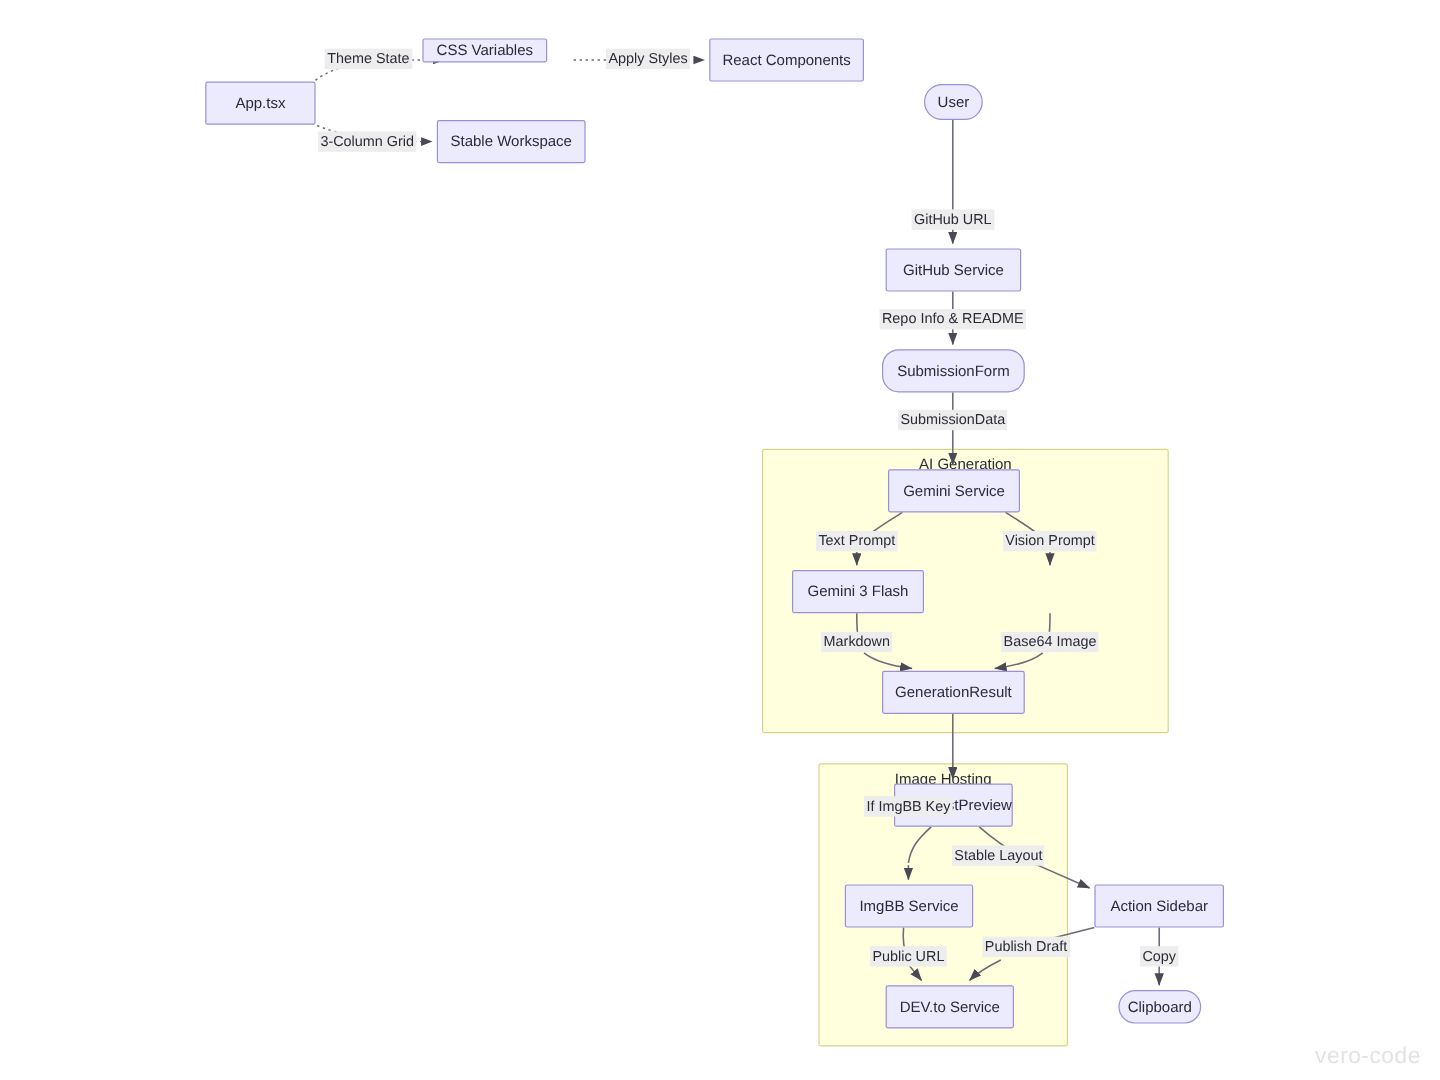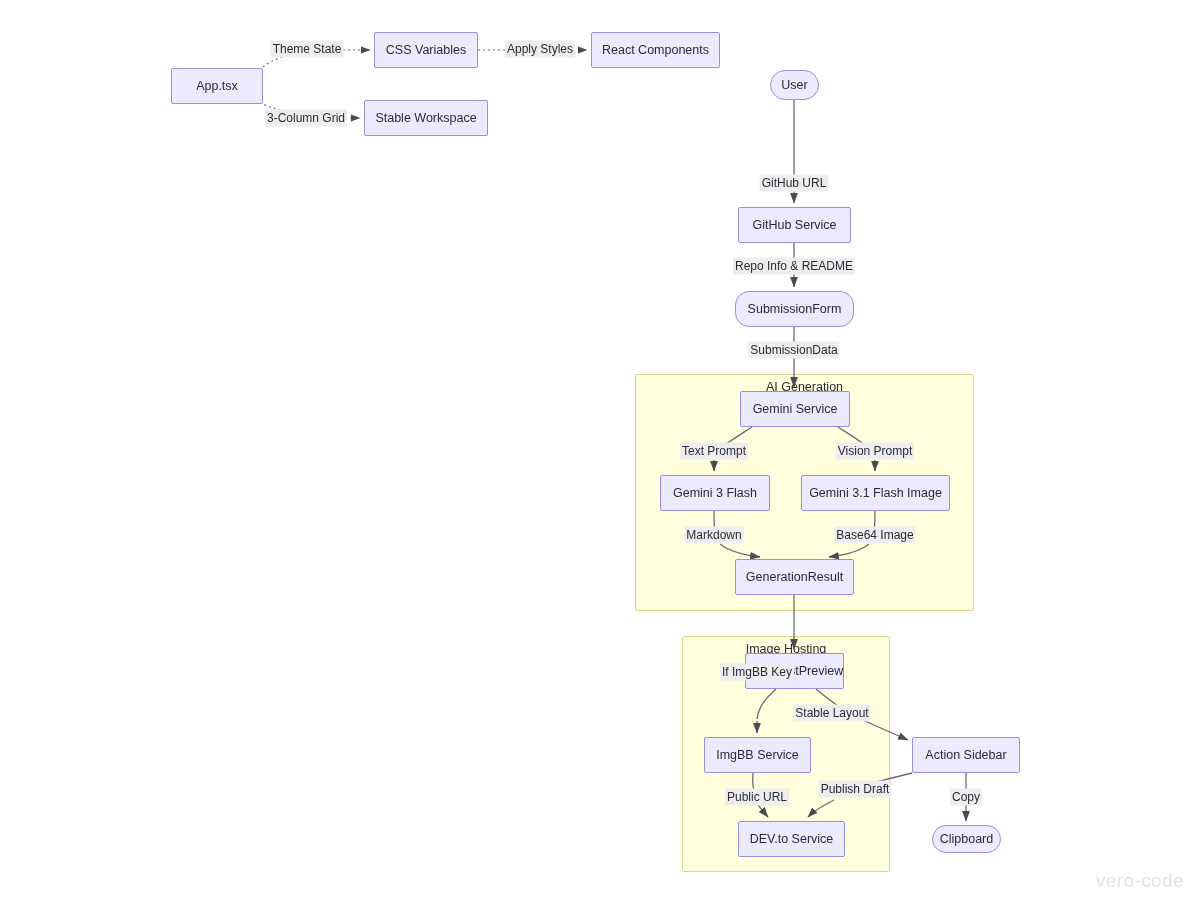--- a/index.html
+++ b/index.html
@@ -119,21 +119,21 @@
 
     <path d="M912,773 L876,782" stroke="#6b6b78" stroke-width="1.3" fill="none"></path>
     <path d="M834,800 C822,806 814,811 808,817" stroke="#6b6b78" stroke-width="1.3" fill="none" marker-end="url(#arrow)"></path>
 
     <path d="M966,773 L966,821" stroke="#6b6b78" stroke-width="1.3" fill="none" marker-end="url(#arrow)"></path>
   </svg>
 
   <div class="node" id="n-apptsx" style="left: 171px; top: 68px; width: 92px; height: 36px;">
       <span>App.tsx</span>
     </div>
-  <div class="node" id="n-cssvars" style="left: 374px; top: 32px; width: 104px; height: 36px;">
+  <div class="node" id="n-cssvars" style="left: 352px; top: 32px; width: 104px; height: 20px;">
       <span>CSS Variables</span>
     </div>
   <div class="node" id="n-reactcomp" style="left: 591px; top: 32px; width: 129px; height: 36px;">
       <span>React Components</span>
     </div>
   <div class="node" id="n-stablews" style="left: 364px; top: 100px; width: 124px; height: 36px;">
       <span>Stable Workspace</span>
     </div>
 
   <div class="node stadium" id="n-user" style="left: 770px; top: 70px; width: 49px; height: 30px;">
@@ -144,23 +144,20 @@
     </div>
   <div class="node" id="n-subform" style="left: 735px; top: 291px; width: 119px; height: 36px; border-radius: 14px;">
       <span>SubmissionForm</span>
     </div>
 
   <div class="node" id="n-gemini" style="left: 740px; top: 391px; width: 110px; height: 36px;">
       <span>Gemini Service</span>
     </div>
   <div class="node" id="n-gflash" style="left: 660px; top: 475px; width: 110px; height: 36px;">
       <span>Gemini 3 Flash</span>
-    </div>
-  <div class="node" id="n-gflashimg" style="left: 801px; top: 475px; width: 149px; height: 36px;">
-      <span>Gemini 3.1 Flash Image</span>
     </div>
   <div class="node" id="n-genresult" style="left: 735px; top: 559px; width: 119px; height: 36px;">
       <span>GenerationResult</span>
     </div>
 
   <div class="node" id="n-postpreview" style="left: 745px; top: 653px; width: 99px; height: 36px; padding-left: 28px;">
       <span>PostPreview</span>
     </div>
   <div class="node" id="n-imgbb" style="left: 704px; top: 737px; width: 107px; height: 36px;">
       <span>ImgBB Service</span>

